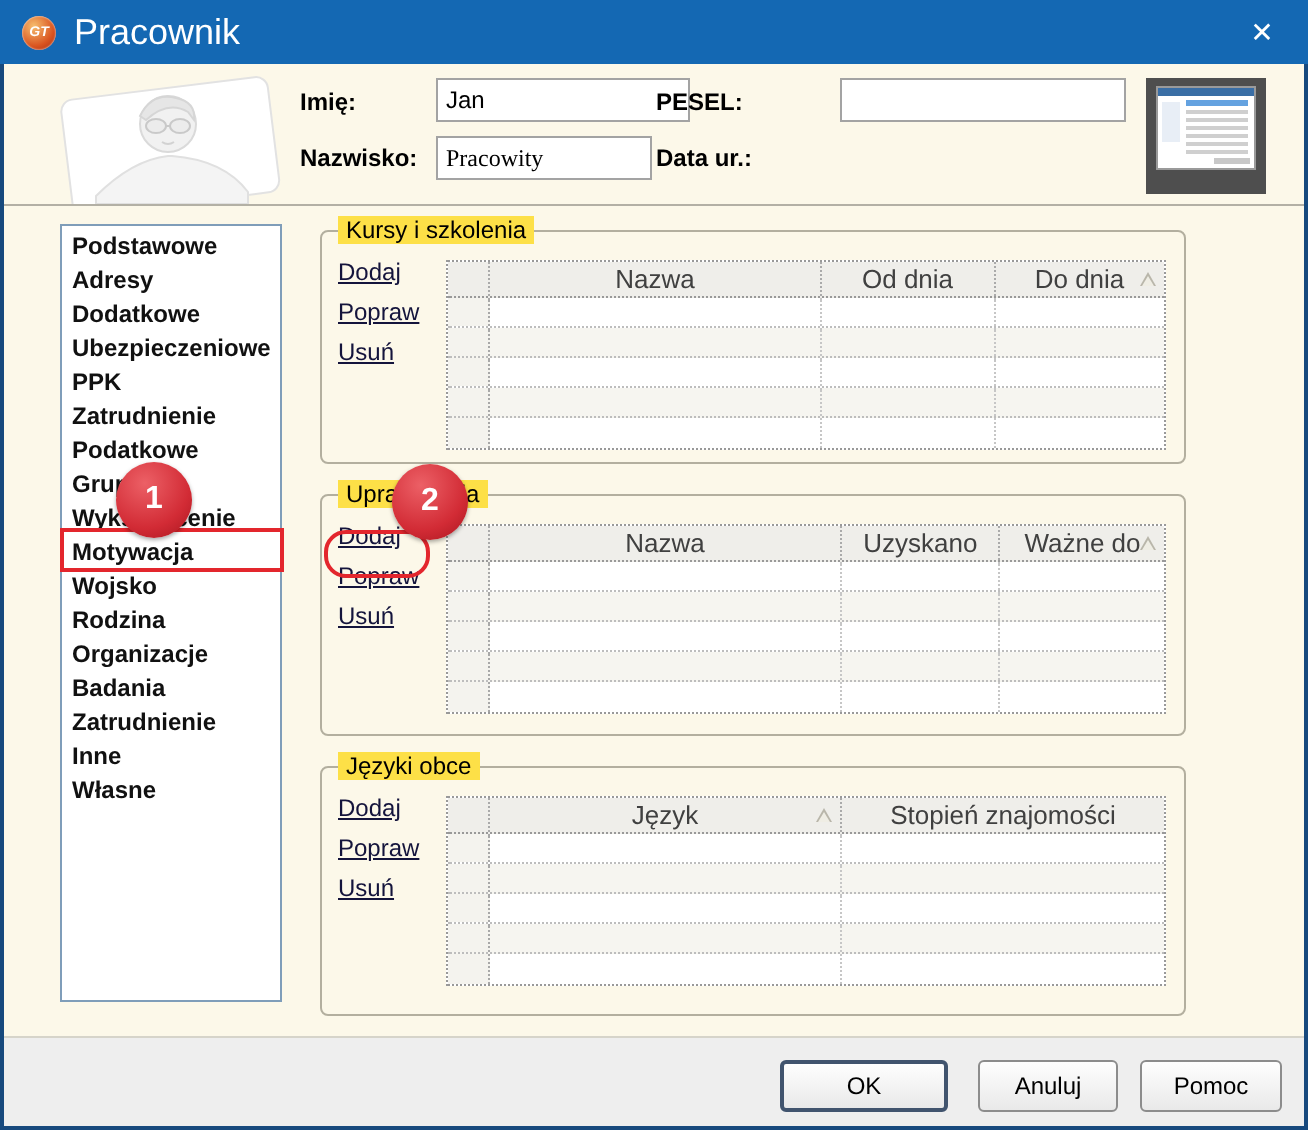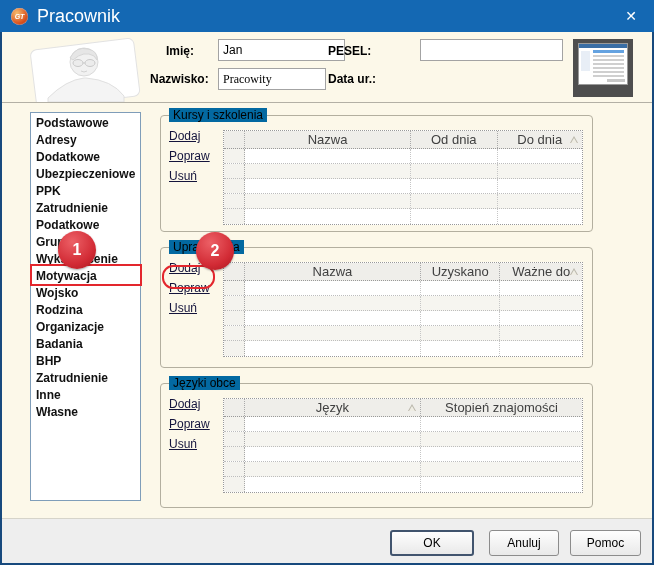--- a/index.html
+++ b/index.html
@@ -13,21 +13,21 @@
   .app-icon{width:17px;height:17px;border-radius:50%;margin-left:11px;flex:0 0 auto;
     background:radial-gradient(circle at 35% 30%,#f6bd6e,#d9531f 62%,#9c2c12);
     display:flex;align-items:center;justify-content:center;color:#fff;font-size:7px;font-weight:bold;font-style:italic;
     box-shadow:inset 0 0 1px #fff;}
   .title-text{color:#fff;margin-left:9px;font-size:18px;}
   .close-btn{position:absolute;right:0;top:0;width:46px;height:32px;color:#fff;font-size:14px;
     display:flex;align-items:center;justify-content:center;cursor:default;}
   
   .photo-card{position:absolute;left:28px;top:36px;width:114px;height:66px;}
   .hl{position:absolute;font-weight:bold;color:#000;}
-  #lbl0{left:166px;top:44px;} #lbl1{left:150px;top:72px;} #lbl2{left:328px;top:44px;} #lbl3{left:328px;top:72px;}
+  #lbl0{left:150px;top:44px;} #lbl1{left:150px;top:72px;} #lbl2{left:328px;top:44px;} #lbl3{left:328px;top:72px;}
   .field{position:absolute;height:22px;border:1px solid #a3a3a3;background:#fff;box-sizing:border-box;
     font-size:12px;padding:0 4px;color:#000;}
   #fld0{left:218px;top:39px;width:127px;} #fld1{left:218px;top:68px;width:108px;font-family:Liberation Serif, serif;} #fld2{left:420px;top:39px;width:143px;}
   .date-wrap{position:absolute;left:420px;top:67px;width:112px;height:22px;border:1px solid #a3a3a3;background:#fff;
     box-sizing:border-box;display:flex;align-items:stretch;}
   .date-input{flex:1 1 auto;min-width:0;border:none;outline:none;background:transparent;font-size:12px;padding:0 6px;color:#000;}
   .cal-btn{flex:0 0 22px;border:none;border-left:1px solid #a3a3a3;background:linear-gradient(#f4f1e6,#ddd8c6);
     display:flex;align-items:center;justify-content:center;padding:0;}
   .thumb{position:absolute;left:573px;top:39px;width:60px;height:58px;background:#4e4e4e;box-sizing:border-box;padding:4px 5px;}
   .t-win{background:#fff;height:42px;border:1px solid #9a9a9a;box-sizing:border-box;position:relative;overflow:hidden;}
@@ -40,21 +40,21 @@
   
   .sidebar{position:absolute;left:30px;top:112px;width:111px;height:389px;background:#fff;
     border:1px solid #7f9db9;box-sizing:border-box;padding-top:2px;overflow:hidden;}
   .sb-item{height:17px;line-height:17px;padding-left:5px;white-space:nowrap;cursor:default;font-weight:bold;}
   .sb-item.selected{background:#2563c4;color:#fff;}
   
   .section{position:absolute;left:160px;width:433px;border:1px solid #b3af9f;border-radius:4px;box-sizing:border-box;}
   .section:nth-of-type(1){top:115px;height:117px;}
   .section:nth-of-type(2){top:247px;height:121px;}
   .section:nth-of-type(3){top:383px;height:125px;}
-  .section-title{position:absolute;top:-8px;left:8px;background:#0369a1;padding:0 4px;color:#000;}
+  .section-title{position:absolute;top:-8px;left:8px;background:#fde047;padding:0 4px;color:#000;}
   .links{position:absolute;left:8px;top:13px;width:52px;}
   .links a{display:block;height:20px;color:#14143c;text-decoration:underline;cursor:pointer;}
   .grid{position:absolute;left:62px;top:14px;width:360px;border:1px dotted #999;box-sizing:border-box;background:#fff;}
   .thead{display:flex;height:18px;background:#efeeea;border-bottom:1px dotted #999;box-sizing:border-box;}
   .th{box-sizing:border-box;border-right:1px dotted #aaa;text-align:center;font-size:13px;line-height:17px;
     color:#404040;position:relative;overflow:hidden;white-space:nowrap;}
   .th:last-child{border-right:none;}
   .th.selector{width:21px;flex:0 0 auto;}
   .sort-tri{position:absolute;right:4px;top:5px;width:0;height:0;
     border-left:4px solid transparent;border-right:4px solid transparent;border-bottom:7px solid #b9b6aa;}
@@ -141,21 +141,20 @@
       <div class="sb-item">PPK</div>
       <div class="sb-item">Zatrudnienie</div>
       <div class="sb-item">Podatkowe</div>
       <div class="sb-item">Grupy</div>
       <div class="sb-item">Wykształcenie</div>
       <div class="sb-item">Motywacja</div>
       <div class="sb-item">Wojsko</div>
       <div class="sb-item">Rodzina</div>
       <div class="sb-item">Organizacje</div>
       <div class="sb-item">Badania</div>
-      <div class="sb-item">BHP</div>
       <div class="sb-item">Zatrudnienie</div>
       <div class="sb-item">Inne</div>
       <div class="sb-item">Własne</div>
     </div>
 
   <div id="sections">
       <div class="section">
     <span class="section-title">Kursy i szkolenia</span>
     <div class="links">
           <a>Dodaj</a>

